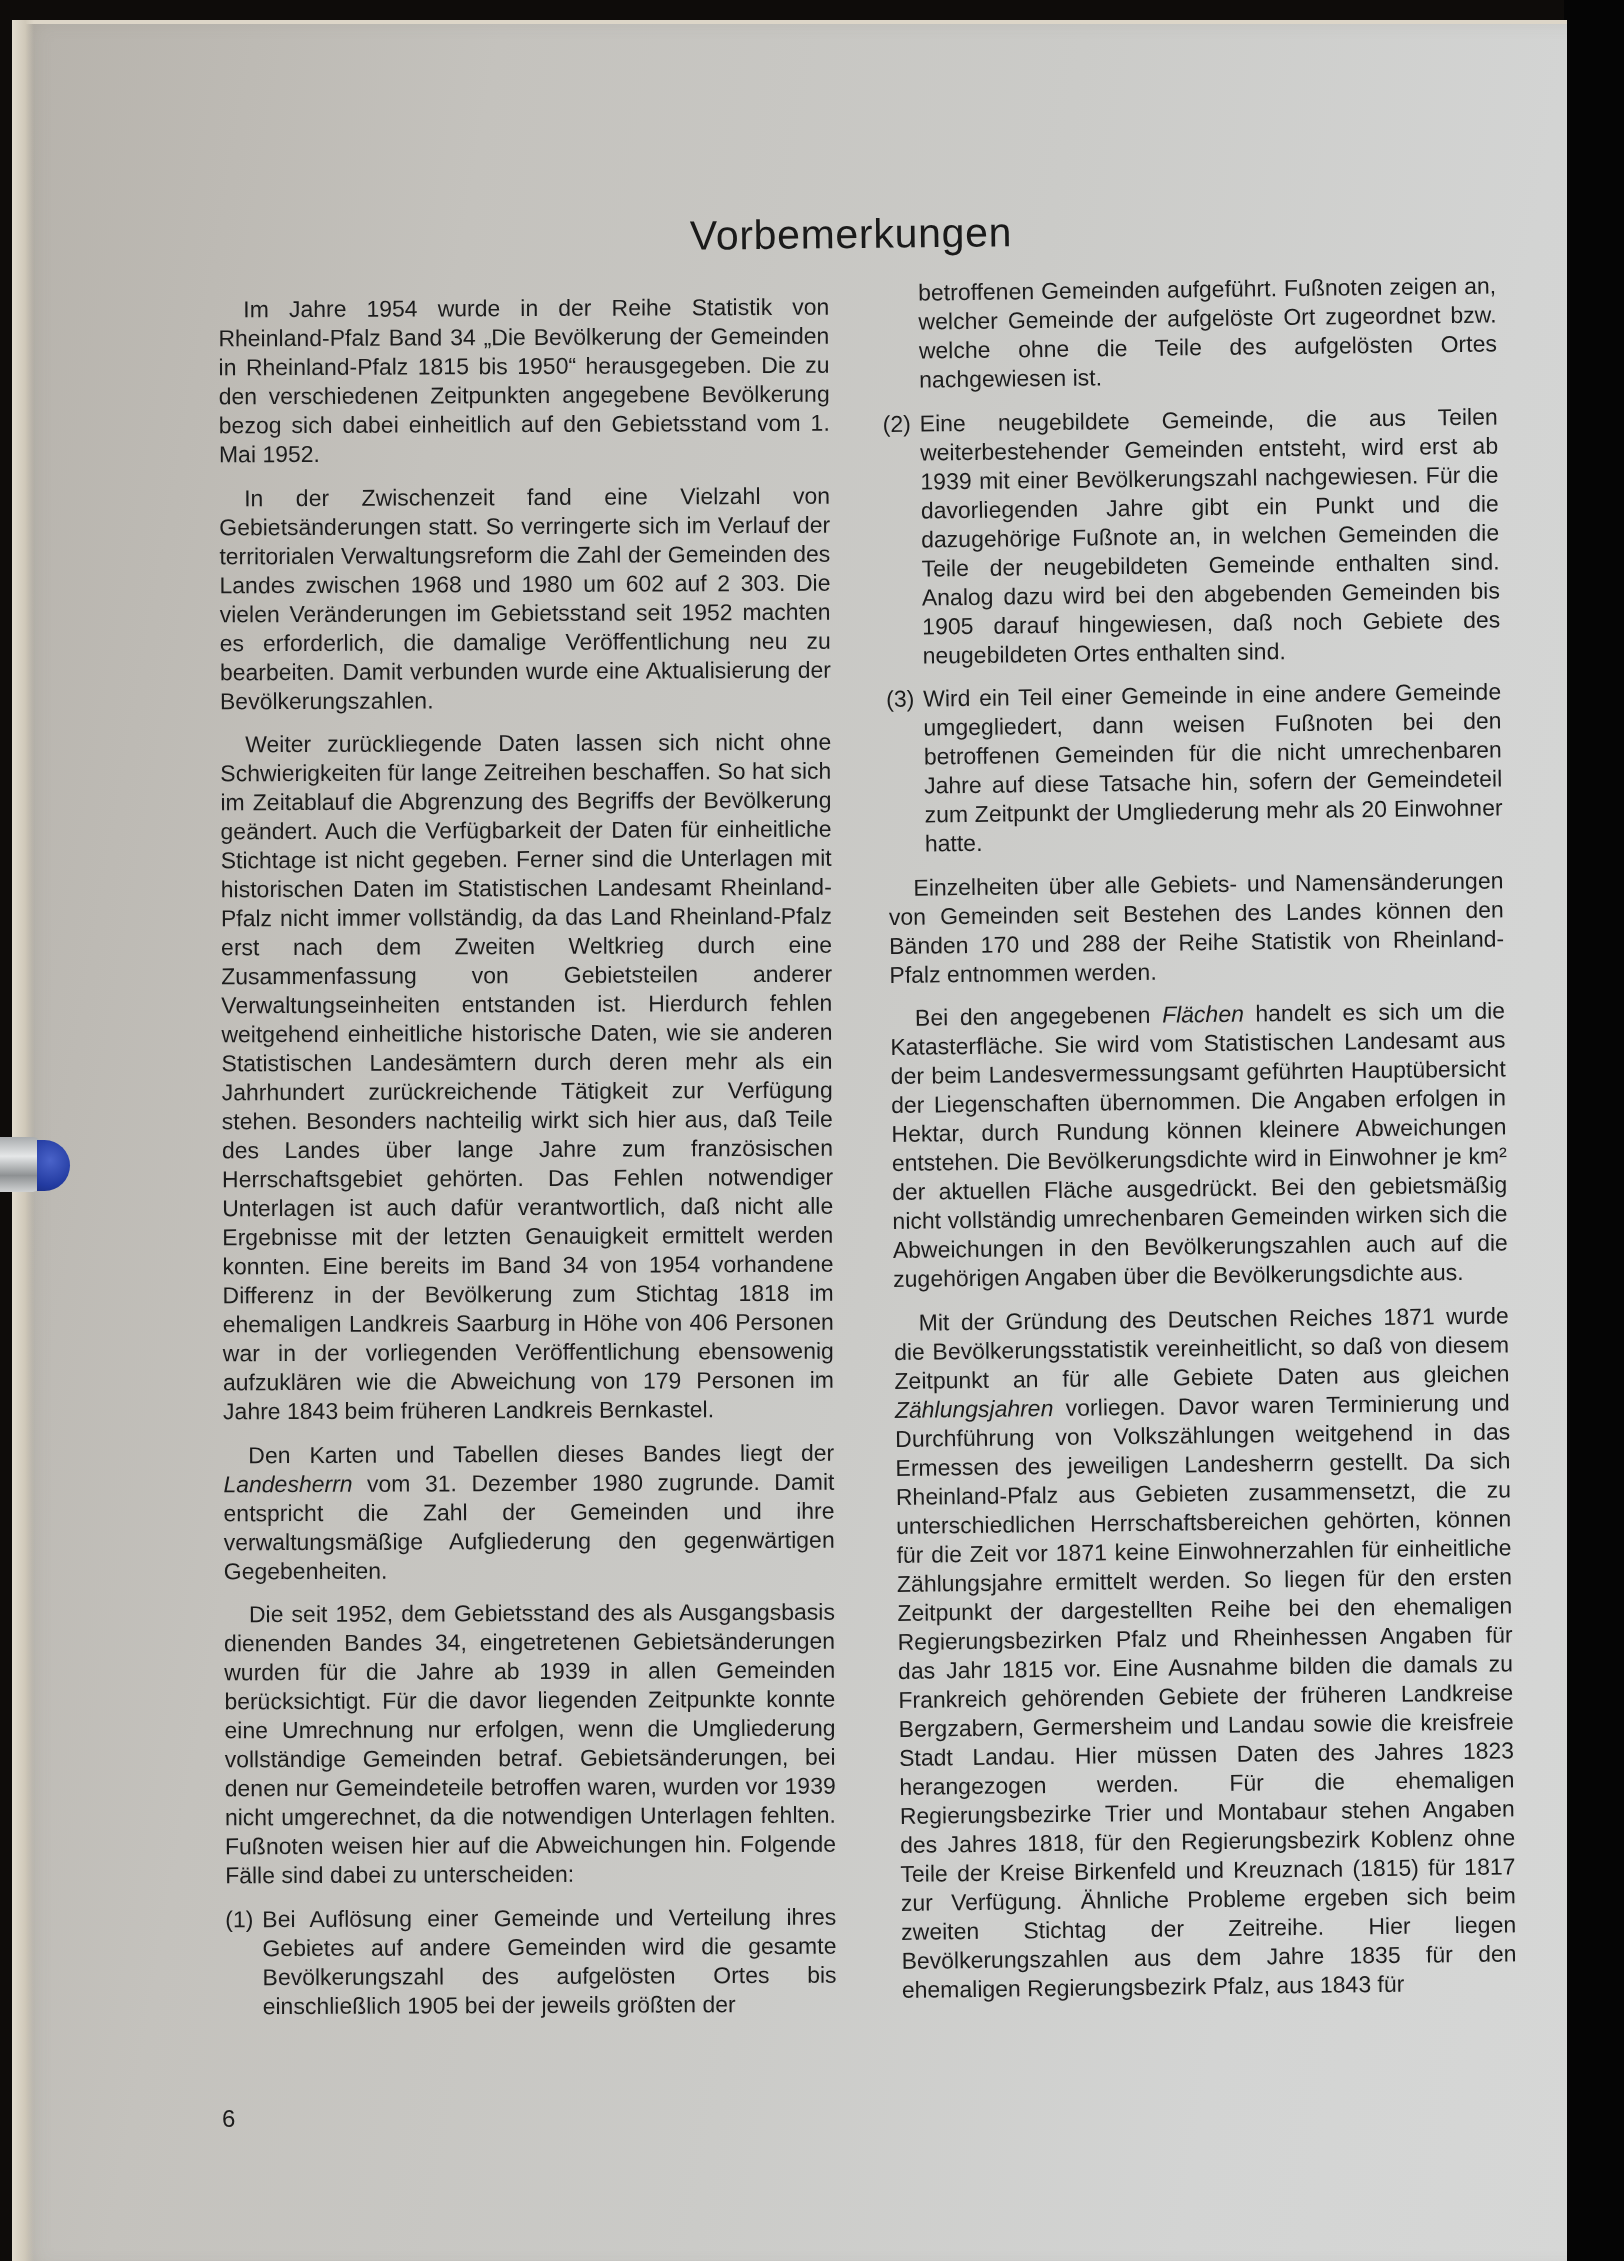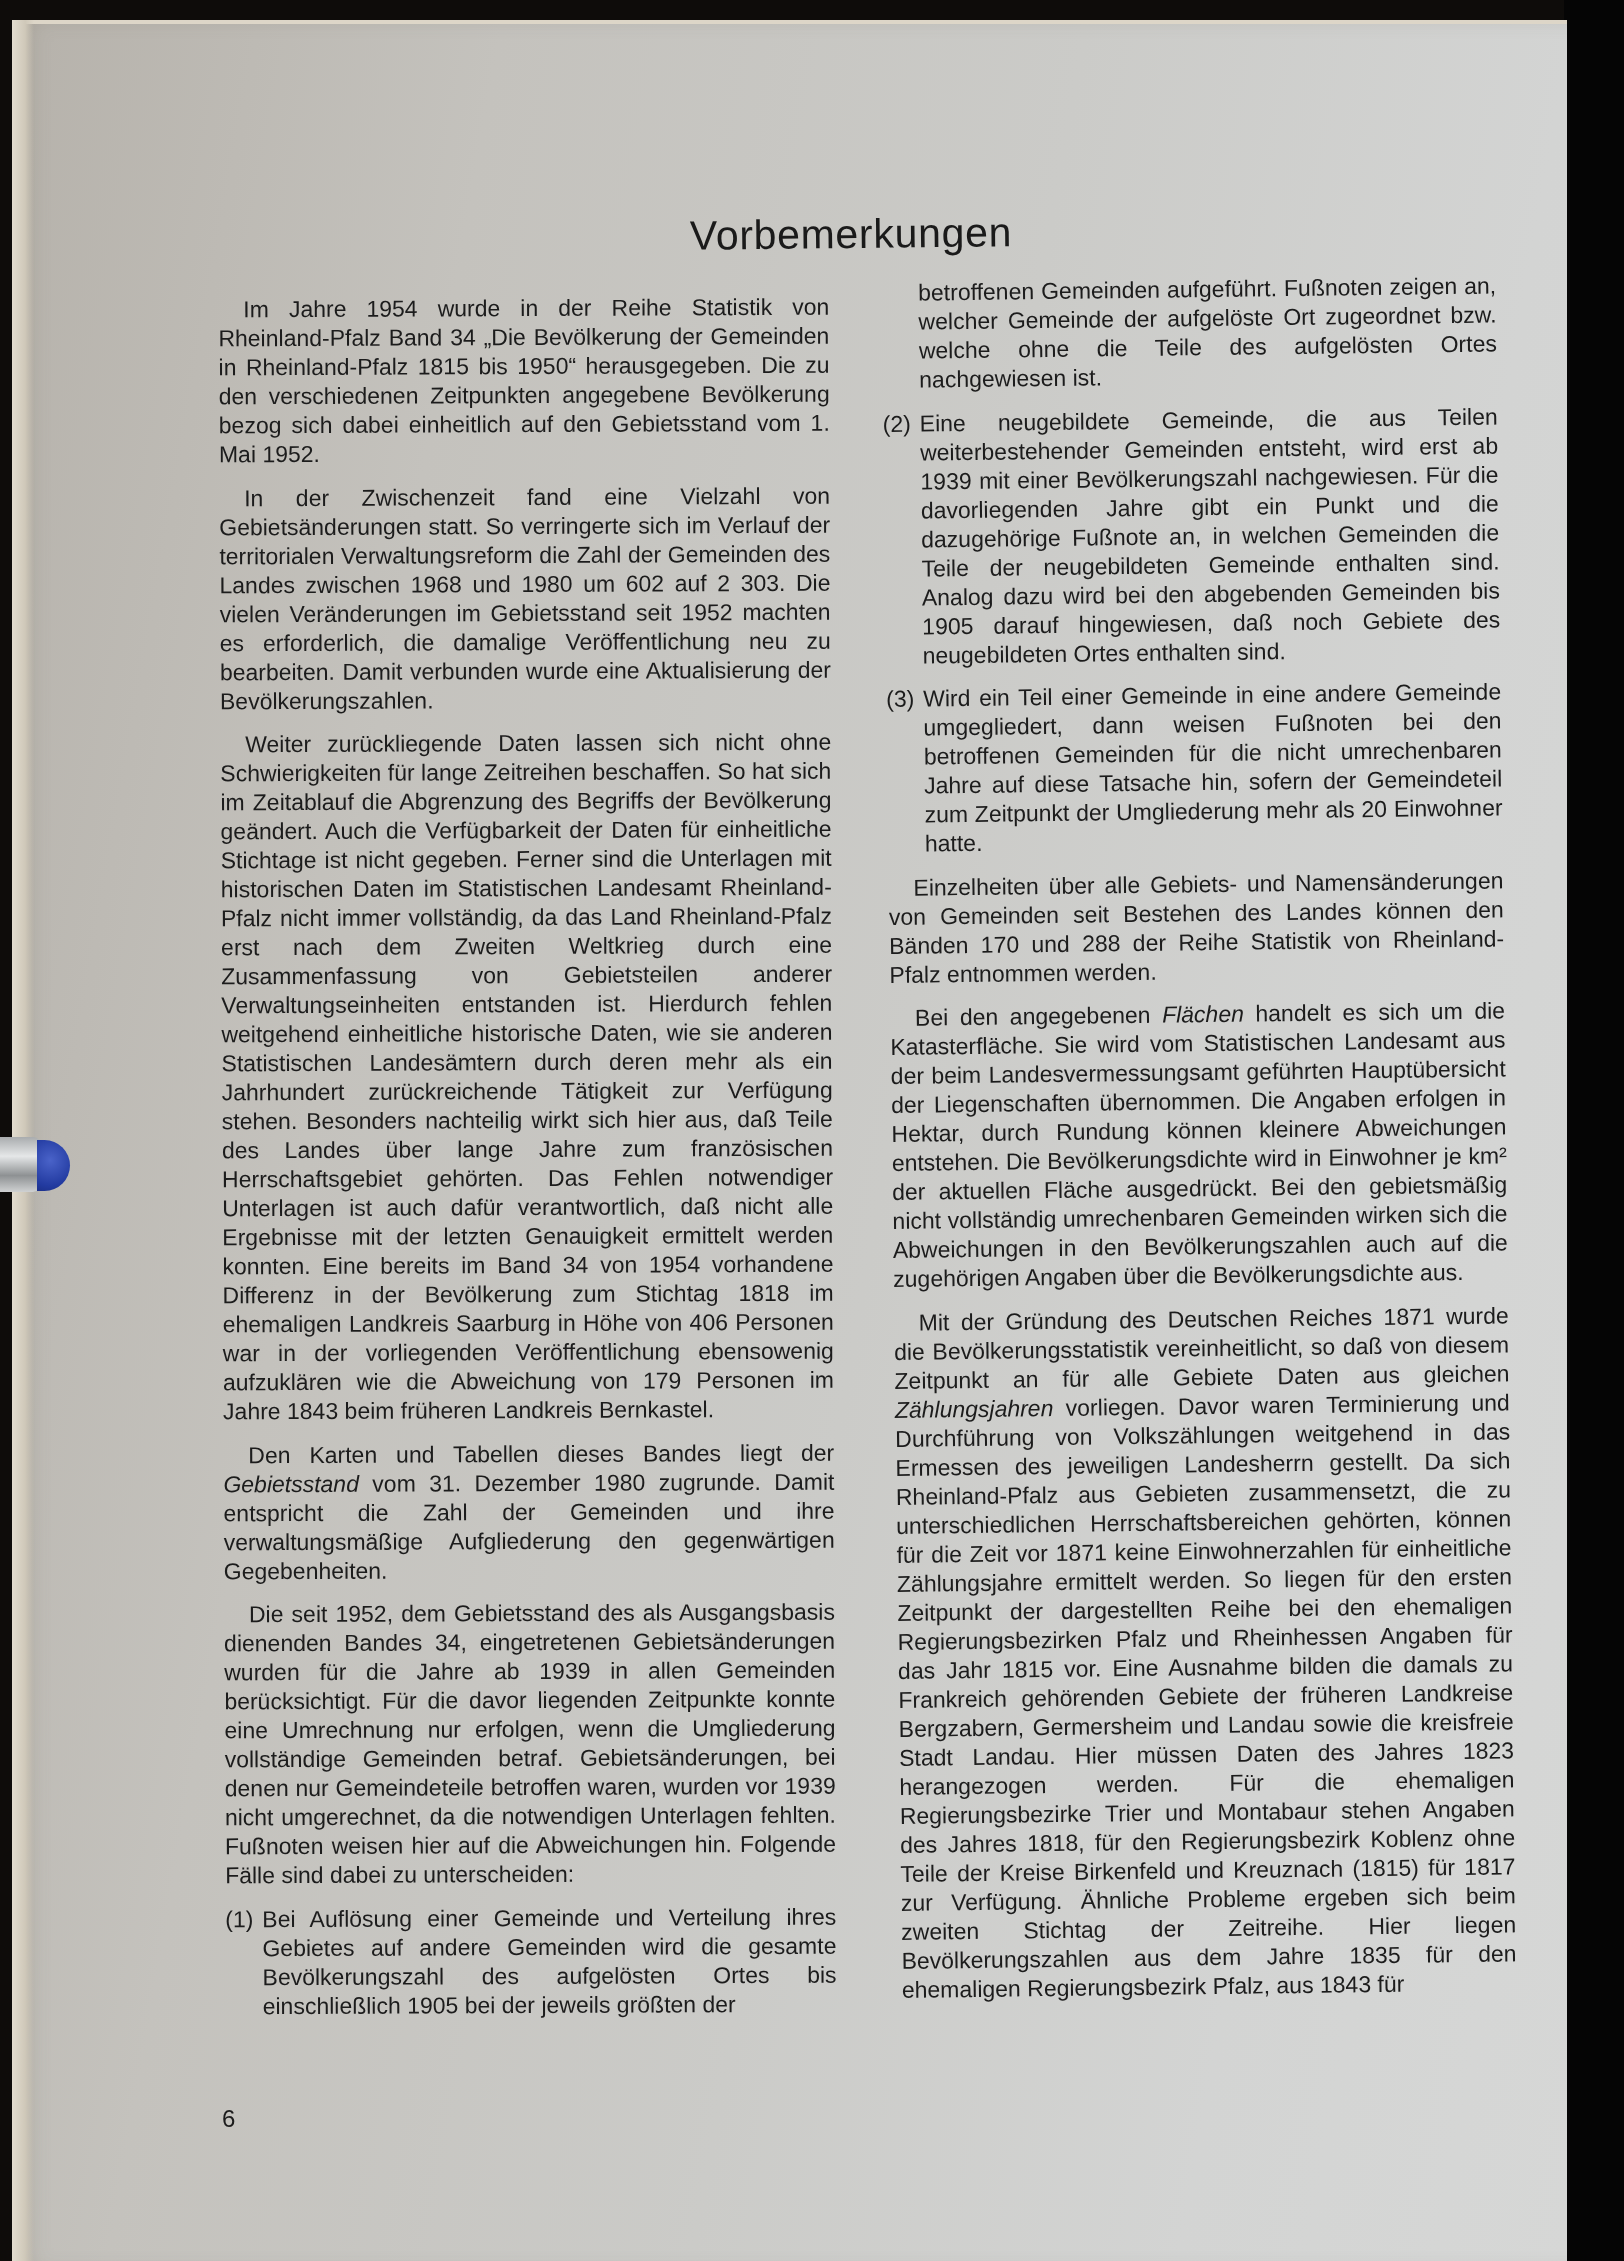--- a/index.html
+++ b/index.html
@@ -88,21 +88,21 @@
   <div class="pen-body"></div>
   <div class="pen-cap"></div>
 </div>
 
 <h1 class="title">Vorbemerkungen</h1>
 
 <div class="col col-left">
   <p class="para">Im Jahre 1954 wurde in der Reihe Statistik von Rheinland-Pfalz Band 34 „Die Bevölkerung der Gemeinden in Rheinland-Pfalz 1815 bis 1950“ herausgegeben. Die zu den verschiedenen Zeitpunkten angegebene Bevölkerung bezog sich dabei einheitlich auf den Gebietsstand vom 1. Mai 1952.</p>
   <p class="para">In der Zwischenzeit fand eine Vielzahl von Gebietsänderungen statt. So verringerte sich im Verlauf der territorialen Verwaltungsreform die Zahl der Gemeinden des Landes zwischen 1968 und 1980 um 602 auf 2 303. Die vielen Veränderungen im Gebietsstand seit 1952 machten es erforderlich, die damalige Veröffentlichung neu zu bearbeiten. Damit verbunden wurde eine Aktualisierung der Bevölkerungszahlen.</p>
   <p class="para">Weiter zurückliegende Daten lassen sich nicht ohne Schwierigkeiten für lange Zeitreihen beschaffen. So hat sich im Zeitablauf die Abgrenzung des Begriffs der Bevölkerung geändert. Auch die Verfügbarkeit der Daten für einheitliche Stichtage ist nicht gegeben. Ferner sind die Unterlagen mit historischen Daten im Statistischen Landesamt Rheinland-Pfalz nicht immer vollständig, da das Land Rheinland-Pfalz erst nach dem Zweiten Weltkrieg durch eine Zusammenfassung von Gebietsteilen anderer Verwaltungseinheiten entstanden ist. Hierdurch fehlen weitgehend einheitliche historische Daten, wie sie anderen Statistischen Landesämtern durch deren mehr als ein Jahrhundert zurückreichende Tätigkeit zur Verfügung stehen. Besonders nachteilig wirkt sich hier aus, daß Teile des Landes über lange Jahre zum französischen Herrschaftsgebiet gehörten. Das Fehlen notwendiger Unterlagen ist auch dafür verantwortlich, daß nicht alle Ergebnisse mit der letzten Genauigkeit ermittelt werden konnten. Eine bereits im Band 34 von 1954 vorhandene Differenz in der Bevölkerung zum Stichtag 1818 im ehemaligen Landkreis Saarburg in Höhe von 406 Personen war in der vorliegenden Veröffentlichung ebensowenig aufzuklären wie die Abweichung von 179 Personen im Jahre 1843 beim früheren Landkreis Bernkastel.</p>
-  <p class="para"><span>Den Karten und Tabellen dieses Bandes liegt der </span><em>Gebietsstand</em><span> vom 31. Dezember 1980 zugrunde. Damit entspricht die Zahl der Gemeinden und ihre verwaltungsmäßige Aufgliederung den gegenwärtigen Gegebenheiten.</span></p>
+  <p class="para"><span>Den Karten und Tabellen dieses Bandes liegt der </span><em>Landesherrn</em><span> vom 31. Dezember 1980 zugrunde. Damit entspricht die Zahl der Gemeinden und ihre verwaltungsmäßige Aufgliederung den gegenwärtigen Gegebenheiten.</span></p>
   <p class="para">Die seit 1952, dem Gebietsstand des als Ausgangsbasis dienenden Bandes 34, eingetretenen Gebietsänderungen wurden für die Jahre ab 1939 in allen Gemeinden berücksichtigt. Für die davor liegenden Zeitpunkte konnte eine Umrechnung nur erfolgen, wenn die Umgliederung vollständige Gemeinden betraf. Gebietsänderungen, bei denen nur Gemeindeteile betroffen waren, wurden vor 1939 nicht umgerechnet, da die notwendigen Unterlagen fehlten. Fußnoten weisen hier auf die Abweichungen hin. Folgende Fälle sind dabei zu unterscheiden:</p>
   <div class="item">
     <span class="item-num">(1)</span>
     <span class="item-text">Bei Auflösung einer Gemeinde und Verteilung ihres Gebietes auf andere Gemeinden wird die gesamte Bevölkerungszahl des aufgelösten Ortes bis einschließlich 1905 bei der jeweils größten der</span>
   </div>
 </div>
 
 <div class="col col-right">
   <p class="cont">betroffenen Gemeinden aufgeführt. Fußnoten zeigen an, welcher Gemeinde der aufgelöste Ort zugeordnet bzw. welche ohne die Teile des aufgelösten Ortes nachgewiesen ist.</p>
   <div class="item">

